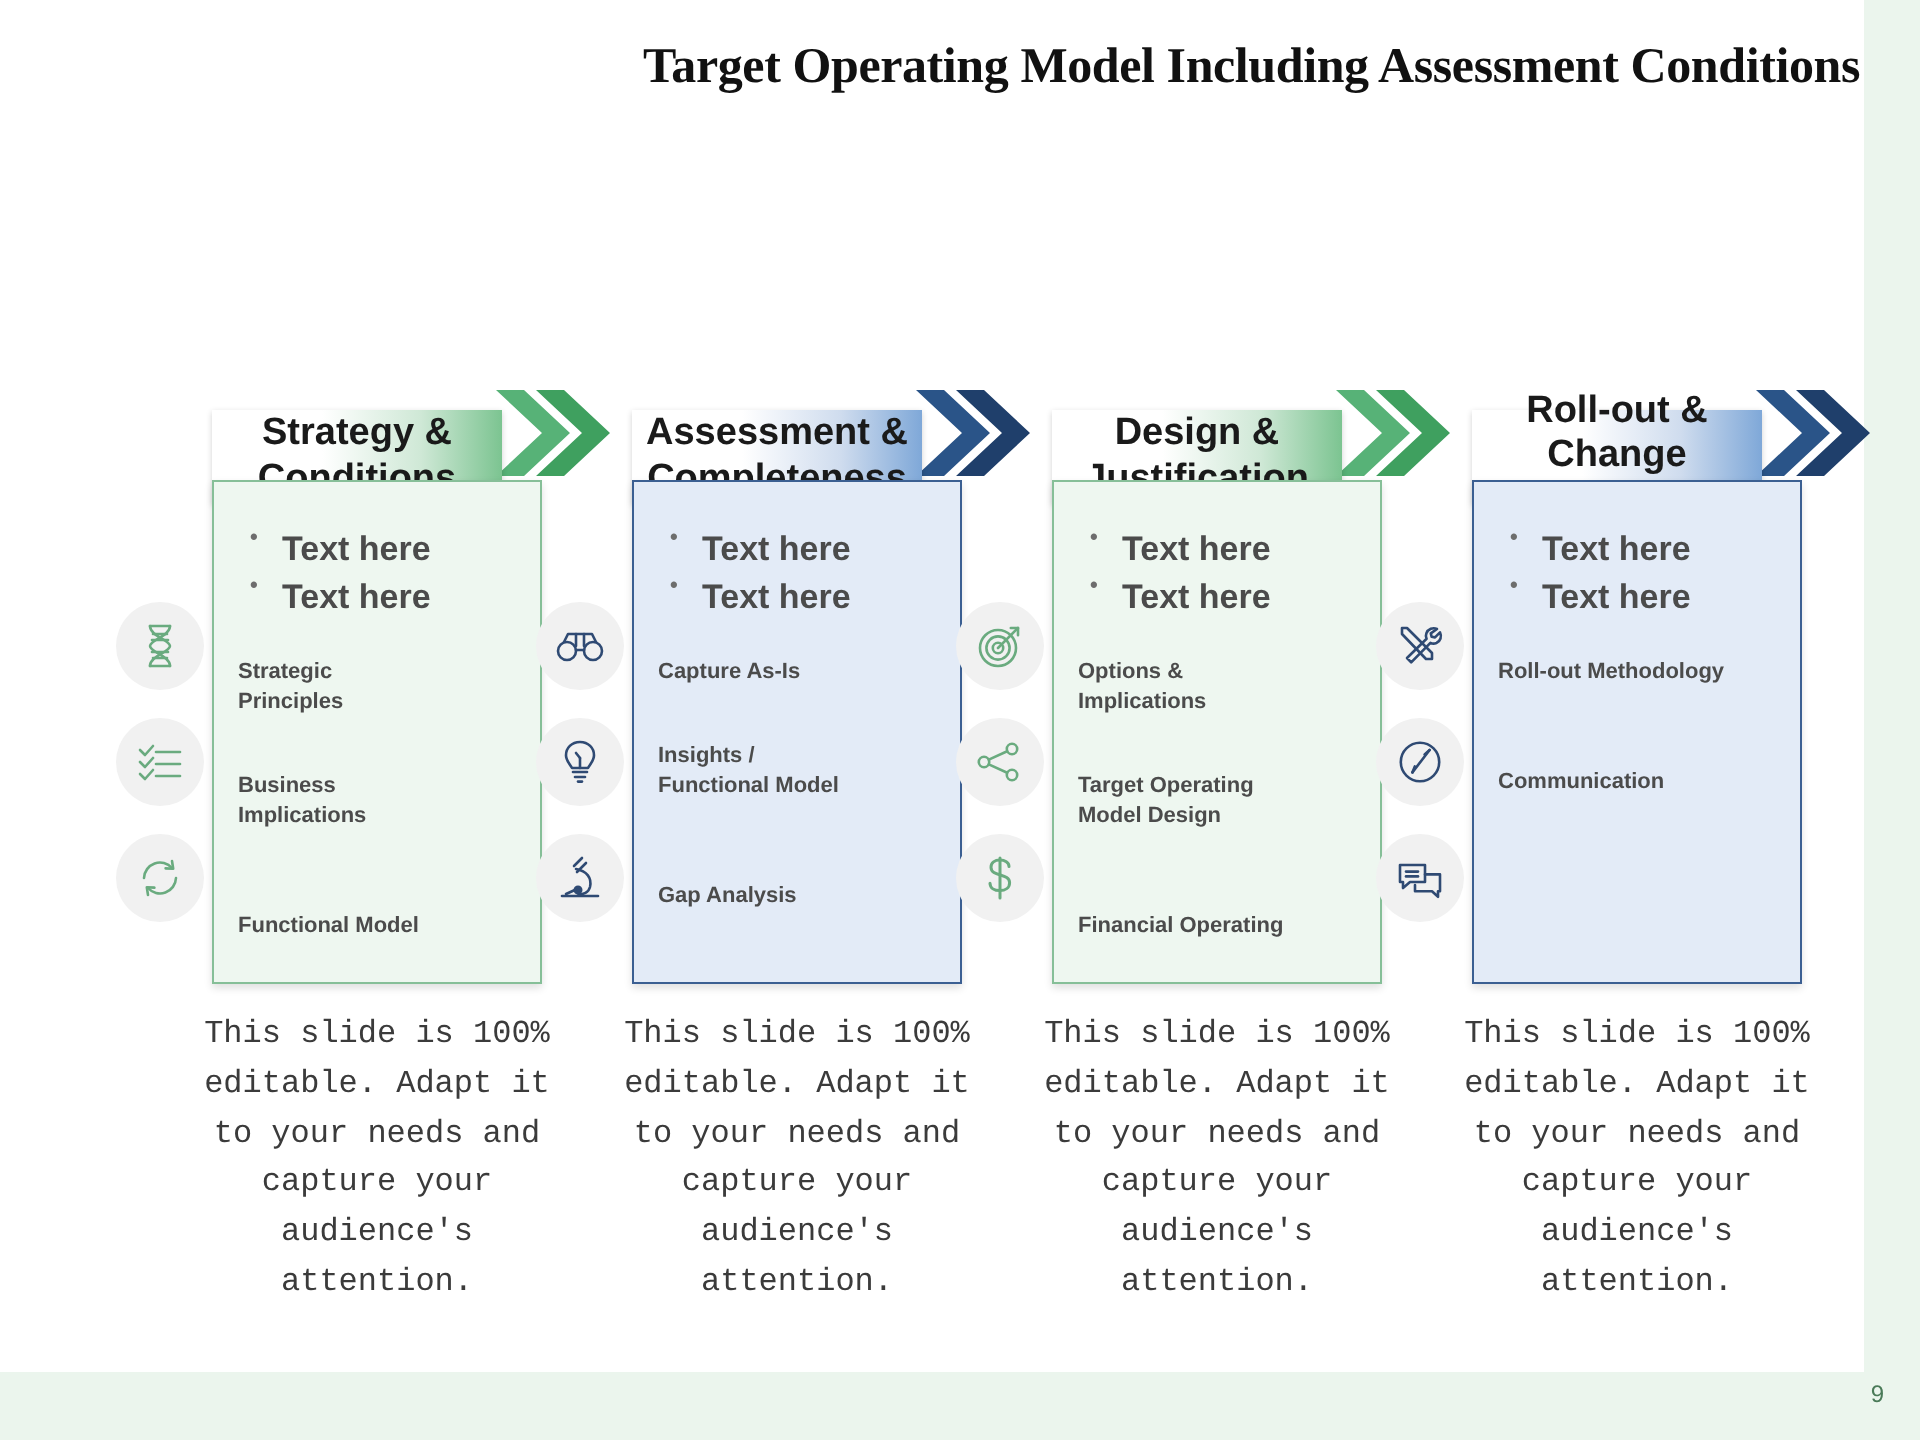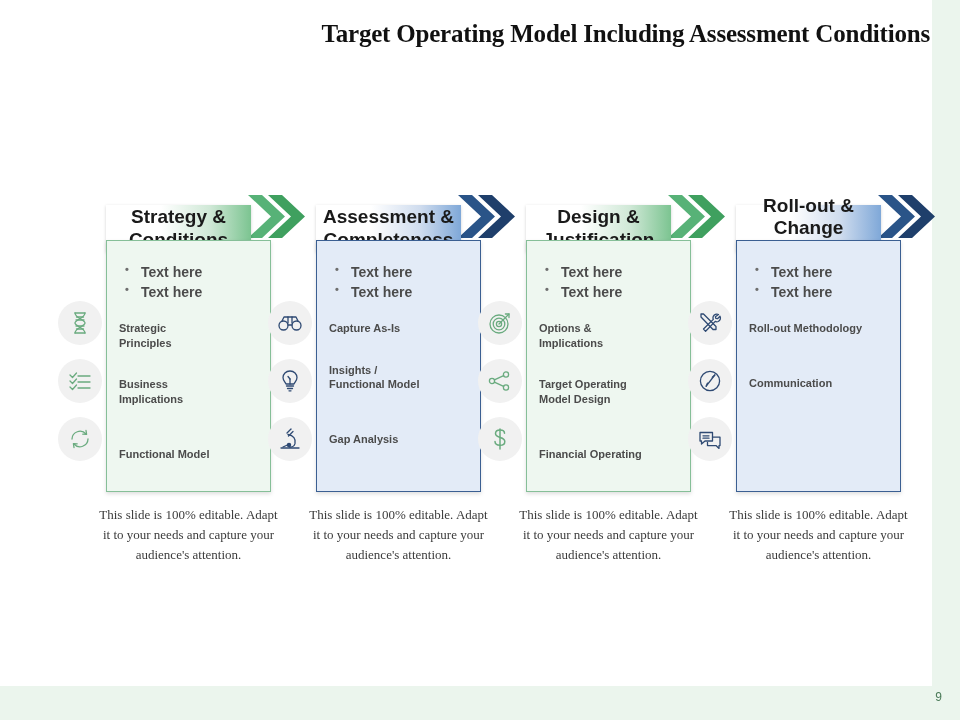--- a/index.html
+++ b/index.html
@@ -155,21 +155,21 @@
     border: 1px solid #3b5f92;
   }
   .bullets {
     margin: 0 0 18px 0;
     padding: 0;
     list-style: none;
   }
   .bullets li {
     position: relative;
     padding-left: 22px;
-    font-size: 14px;
+    font-size: 17px;
     font-weight: bold;
     color: #4b4b4b;
     line-height: 1.42;
   }
   .bullets li::before {
     content: "\2022";
     position: absolute;
     left: 6px;
     top: -1px;
     color: #6d6d6d;
@@ -185,24 +185,24 @@
   }
   .col-item:last-child { margin-bottom: 0; margin-top: 40px; }
 
   
   .col-caption {
     position: absolute;
     left: 38px;
     top: 312px;
     width: 185px;
     text-align: center;
-    font-size: 13px;
+    font-size: 16px;
     line-height: 1.55;
     color: #3b3b3b;
-    font-family: Liberation Serif, serif;
+    font-family: Liberation Mono, monospace;
   }
 </style>
 </head>
 <body>
 
 <div class="slide">
 
   <div class="edge-right"></div>
   <div class="edge-bottom"></div>
   <div class="page-number">9</div>

